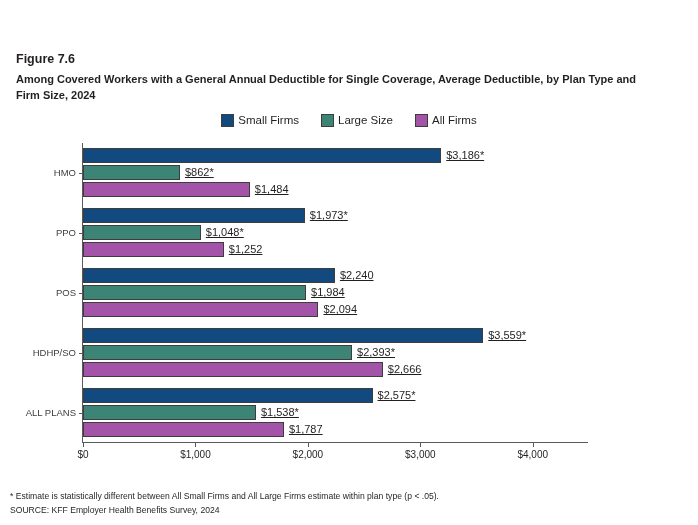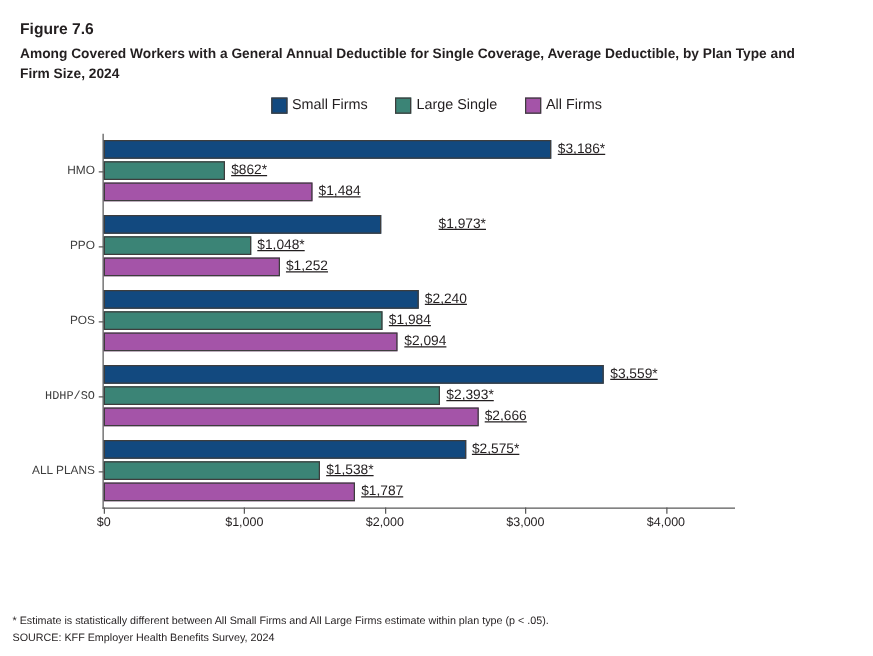--- a/index.html
+++ b/index.html
@@ -13,20 +13,21 @@
     overflow: hidden;
     position: relative;
   }
   .fig-head {
     padding: 14px 16px 0 16px;
   }
   .fig-num {
     font-size: 12.5px;
     font-weight: bold;
     line-height: 1.5;
+    margin-top: 36px;
   }
   .fig-title {
     font-size: 11px;
     font-weight: bold;
     line-height: 1.45;
     margin-top: 3px;
     max-width: 640px;
   }
   .legend {
     display: flex;
@@ -131,21 +132,21 @@
   <div class="fig-title">Among Covered Workers with a General Annual Deductible for Single Coverage, Average Deductible, by Plan Type and Firm Size, 2024</div>
 </div>
 
 <div class="legend" id="legend">
     <div class="legend-item">
       <span class="legend-swatch" style="background: rgb(18, 73, 127); border: 1px solid rgb(61, 61, 61);"></span>
       <span>Small Firms</span>
     </div>
     <div class="legend-item">
       <span class="legend-swatch" style="background: rgb(59, 132, 118); border: 1px solid rgb(61, 61, 61);"></span>
-      <span>Large Single</span>
+      <span>Large Size</span>
     </div>
     <div class="legend-item">
       <span class="legend-swatch" style="background: rgb(164, 84, 168); border: 1px solid rgb(61, 61, 61);"></span>
       <span>All Firms</span>
     </div>
   </div>
 
 <div class="chart-area">
   <div class="plot" id="plot">
       <div class="tick" style="left: 0px;"></div>
@@ -165,38 +166,38 @@
         <div class="bar-label" style="top: 0px; left: 363.248px;">$3,186*</div>
         <div class="bar" style="top: 17px; width: 96.9271px; background: rgb(59, 132, 118);"></div>
         <div class="bar-label" style="top: 17px; left: 101.927px;">$862*</div>
         <div class="bar" style="top: 34px; width: 166.868px; background: rgb(164, 84, 168);"></div>
         <div class="bar-label" style="top: 34px; left: 171.868px;">$1,484</div>
       </div>
       <div class="group" style="top: 65.5px; height: 49px;">
         <div class="cat-label" style="top: 18.5px;">PPO</div>
         <div class="cat-tick" style="top: 24.5px;"></div>
         <div class="bar" style="top: 0px; width: 221.853px; background: rgb(18, 73, 127);"></div>
-        <div class="bar-label" style="top: 0px; left: 226.853px; margin-left: 41px;">$1,973*</div>
+        <div class="bar-label" style="top: 0px; left: 226.853px;">$1,973*</div>
         <div class="bar" style="top: 17px; width: 117.842px; background: rgb(59, 132, 118);"></div>
         <div class="bar-label" style="top: 17px; left: 122.842px;">$1,048*</div>
         <div class="bar" style="top: 34px; width: 140.78px; background: rgb(164, 84, 168);"></div>
         <div class="bar-label" style="top: 34px; left: 145.78px;">$1,252</div>
       </div>
       <div class="group" style="top: 125.5px; height: 49px;">
         <div class="cat-label" style="top: 18.5px;">POS</div>
         <div class="cat-tick" style="top: 24.5px;"></div>
         <div class="bar" style="top: 0px; width: 251.876px; background: rgb(18, 73, 127);"></div>
         <div class="bar-label" style="top: 0px; left: 256.876px;">$2,240</div>
         <div class="bar" style="top: 17px; width: 223.09px; background: rgb(59, 132, 118);"></div>
         <div class="bar-label" style="top: 17px; left: 228.09px;">$1,984</div>
         <div class="bar" style="top: 34px; width: 235.459px; background: rgb(164, 84, 168);"></div>
         <div class="bar-label" style="top: 34px; left: 240.459px;">$2,094</div>
       </div>
       <div class="group" style="top: 185.5px; height: 49px;">
-        <div class="cat-label" style="top: 18.5px; font-family: Liberation Mono, monospace;">HDHP/SO</div>
+        <div class="cat-label" style="top: 18.5px;">HDHP/SO</div>
         <div class="cat-tick" style="top: 24.5px;"></div>
         <div class="bar" style="top: 0px; width: 400.19px; background: rgb(18, 73, 127);"></div>
         <div class="bar-label" style="top: 0px; left: 405.19px;">$3,559*</div>
         <div class="bar" style="top: 17px; width: 269.08px; background: rgb(59, 132, 118);"></div>
         <div class="bar-label" style="top: 17px; left: 274.08px;">$2,393*</div>
         <div class="bar" style="top: 34px; width: 299.777px; background: rgb(164, 84, 168);"></div>
         <div class="bar-label" style="top: 34px; left: 304.777px;">$2,666</div>
       </div>
       <div class="group" style="top: 245.5px; height: 49px;">
         <div class="cat-label" style="top: 18.5px;">ALL PLANS</div>

